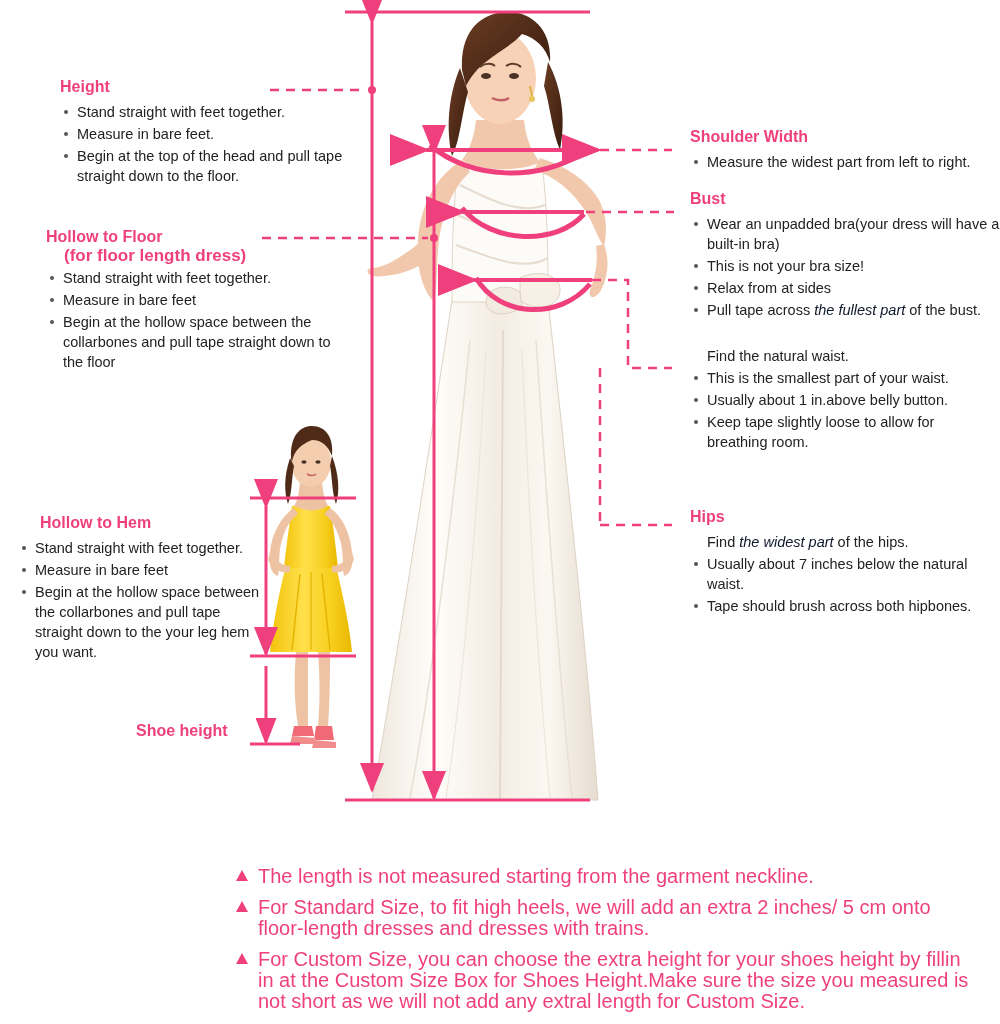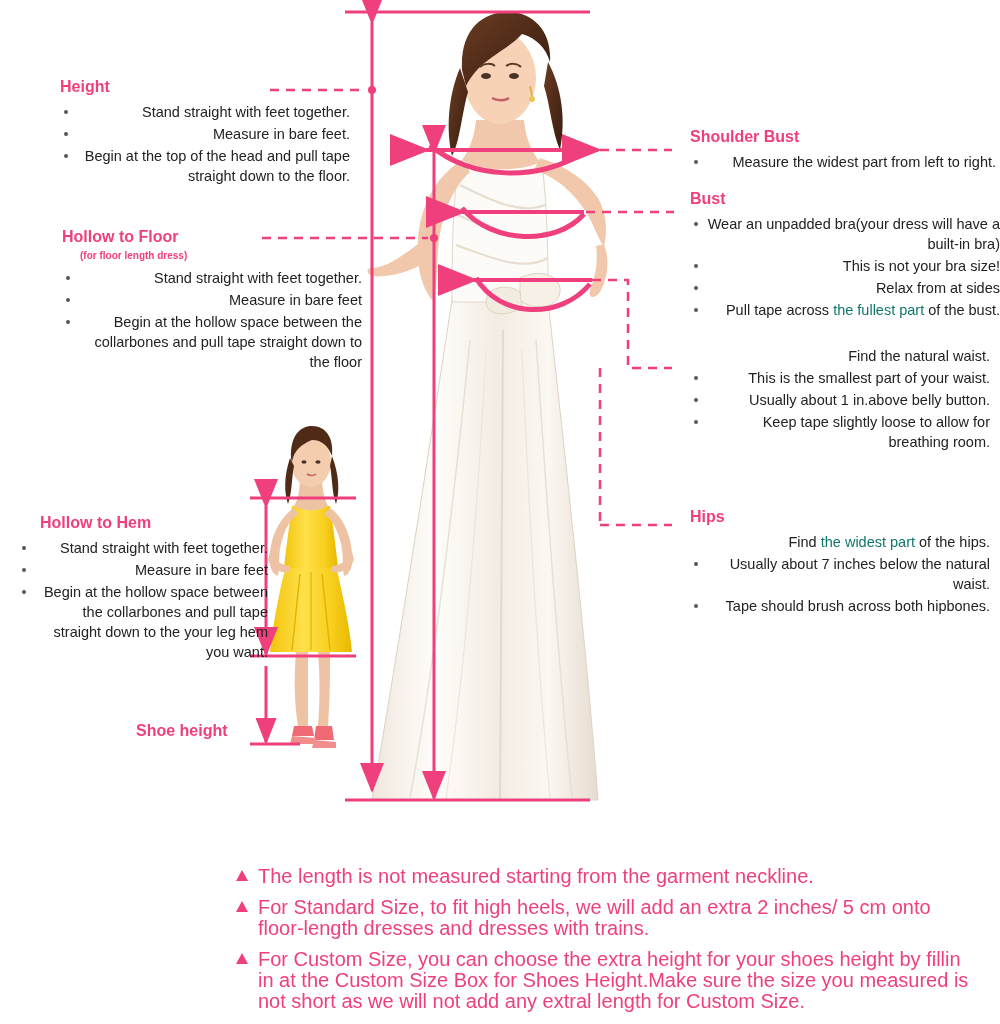--- a/index.html
+++ b/index.html
@@ -31,53 +31,53 @@
   .heading {
     color: #ef3f7d;
     font-weight: bold;
     font-size: 16px;
     line-height: 22px;
     white-space: nowrap;
   }
   .subheading {
     color: #ef3f7d;
     font-weight: bold;
-    font-size: 10px;
+    font-size: 17px;
     line-height: 16px;
     white-space: nowrap;
   }
   ul.bullets {
     list-style: none;
     margin: 4px 0 0 0;
     padding: 0;
   }
   ul.bullets li {
     position: relative;
     color: #222222;
     font-size: 14.5px;
     line-height: 20px;
     padding-left: 17px;
     margin-bottom: 2px;
-    text-align: right;
   }
   ul.bullets li::before {
     content: "";
     position: absolute;
     left: 4px;
     top: 8px;
     width: 4px;
     height: 4px;
     border-radius: 50%;
     background: #555;
   }
   ul.bullets li.nobullet::before {
     display: none;
   }
   .pinktext {
-    color: #0f766e;
+    color: #0f172a;
+    font-style: italic;
   }
   .notes {
     position: absolute;
     left: 236px;
     top: 866px;
     width: 740px;
   }
   .note {
     position: relative;
     color: #ef3f7d;
@@ -245,21 +245,21 @@
 
   <div class="block" style="left:60px; top:76px; width:290px;">
     <div class="heading">Height</div>
     <ul class="bullets">
       <li>Stand straight with feet together.</li>
       <li>Measure in bare feet.</li>
       <li>Begin at the top of the head and pull tape straight down to the floor.</li>
     </ul>
   </div>
 
-  <div class="block" style="left:62px; top:226px; width:300px;">
+  <div class="block" style="left:46px; top:226px; width:300px;">
     <div class="heading">Hollow to Floor</div>
     <div class="subheading" style="padding-left:18px;">(for floor length dress)</div>
     <ul class="bullets">
       <li>Stand straight with feet together.</li>
       <li>Measure in bare feet</li>
       <li>Begin at the hollow space between the collarbones and pull tape straight down to the floor</li>
     </ul>
   </div>
 
   <div class="block" style="left:18px; top:512px; width:250px;">
@@ -269,21 +269,21 @@
       <li>Measure in bare feet</li>
       <li>Begin at the hollow space between the collarbones and pull tape straight down to the your leg hem  you want.</li>
     </ul>
   </div>
 
   <div class="block" style="left:136px; top:720px;">
     <div class="heading">Shoe height</div>
   </div>
 
   <div class="block" style="left:690px; top:126px; width:306px;">
-    <div class="heading">Shoulder Bust</div>
+    <div class="heading">Shoulder Width</div>
     <ul class="bullets">
       <li>Measure the widest part from left to right.</li>
     </ul>
   </div>
 
   <div class="block" style="left:690px; top:188px; width:310px;">
     <div class="heading">Bust</div>
     <ul class="bullets">
       <li>Wear an unpadded bra(your dress will have a built-in bra)</li>
       <li>This is not your bra size!</li>

